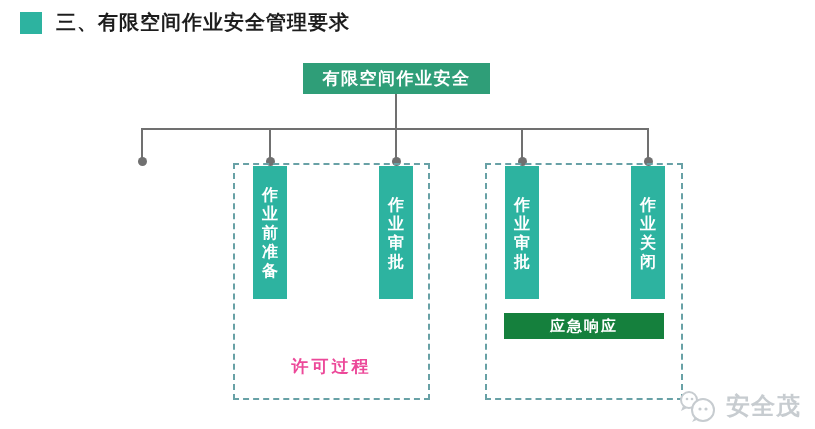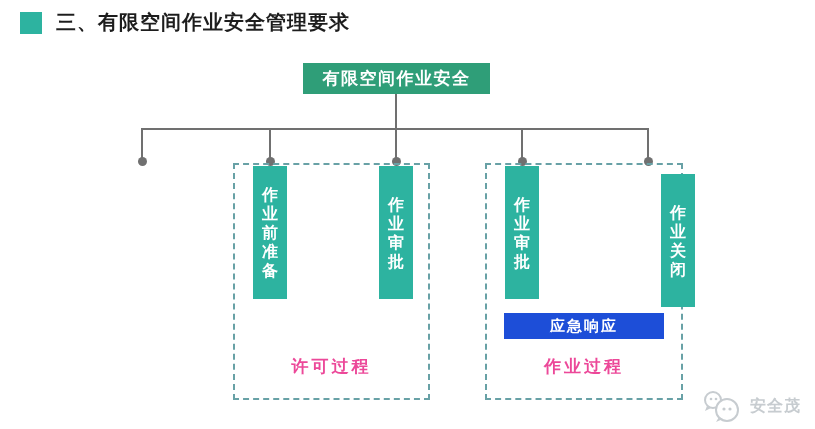--- a/index.html
+++ b/index.html
@@ -26,40 +26,40 @@
   .dot{position:absolute; top:157px; width:9px; height:9px; border-radius:50%; background:#707070;}
   .dot1{left:138px;} .dot2{left:266px;} .dot3{left:392px;} .dot4{left:518px;} .dot5{left:644px;}
   .vnode{
     position:absolute; top:166px; width:34px; height:133px; background:#2db3a0;
     color:#ffffff; display:flex; align-items:center; justify-content:center;
   }
   .vnode span{
     display:block; width:17px; margin:0 auto; font-size:16px; font-weight:bold;
     line-height:19px; word-break:break-all; text-align:center;
   }
-  .n1{left:125px;} .n2{left:253px;justify-content:center;} .n3{left:379px;} .n4{left:505px;} .n5{left:661px;margin-top:8px;}
+  .n1{left:125px;} .n2{left:253px;justify-content:center;} .n3{left:379px;} .n4{left:505px;} .n5{left:631px;}
   .group{
     position:absolute; top:163px; height:237px; box-sizing:border-box;
     border:2px dashed #68a1a6; background:transparent;
   }
   .g1{left:233px; width:197px;}
   .g2{left:485px; width:198px;}
   .group-label{
     position:absolute; left:0; right:0; bottom:20px; text-align:center;
     font-size:17px; font-weight:bold; color:#ec4899; letter-spacing:3px;
   }
   .badge{
     position:absolute; left:17px; top:148px; width:160px; height:26px;
-    background:#1d4ed8; color:#ffffff; font-size:15px; font-weight:bold;
+    background:#15803d; color:#ffffff; font-size:15px; font-weight:bold;
     display:flex; align-items:center; justify-content:center; letter-spacing:2px;
   }
   
   .watermark{
     position:absolute; right:14px; bottom:6px; display:flex; align-items:center; gap:7px;
-    color:#c7ccd0; font-size:16px; font-weight:bold; letter-spacing:1px;
+    color:#c7ccd0; font-size:24px; font-weight:bold; letter-spacing:1px;
   }
   .wm-icon{flex:0 0 auto;}
 </style>
 </head>
 <body>
 
 <div class="frame">
 
   <div class="header">
     <span class="bullet"></span>
@@ -80,21 +80,20 @@
     <div class="dot dot2"></div>
     <div class="dot dot3"></div>
     <div class="dot dot4"></div>
     <div class="dot dot5"></div>
 
     <div class="group g1">
       <div class="group-label">许可过程</div>
     </div>
     <div class="group g2">
       <div class="badge">应急响应</div>
-      <div class="group-label">作业过程</div>
     </div>
 
     <div class="vnode n2">
       <span>作业前准备</span>
     </div>
     <div class="vnode n3">
       <span>作业审批</span>
     </div>
     <div class="vnode n4">
       <span>作业审批</span>

